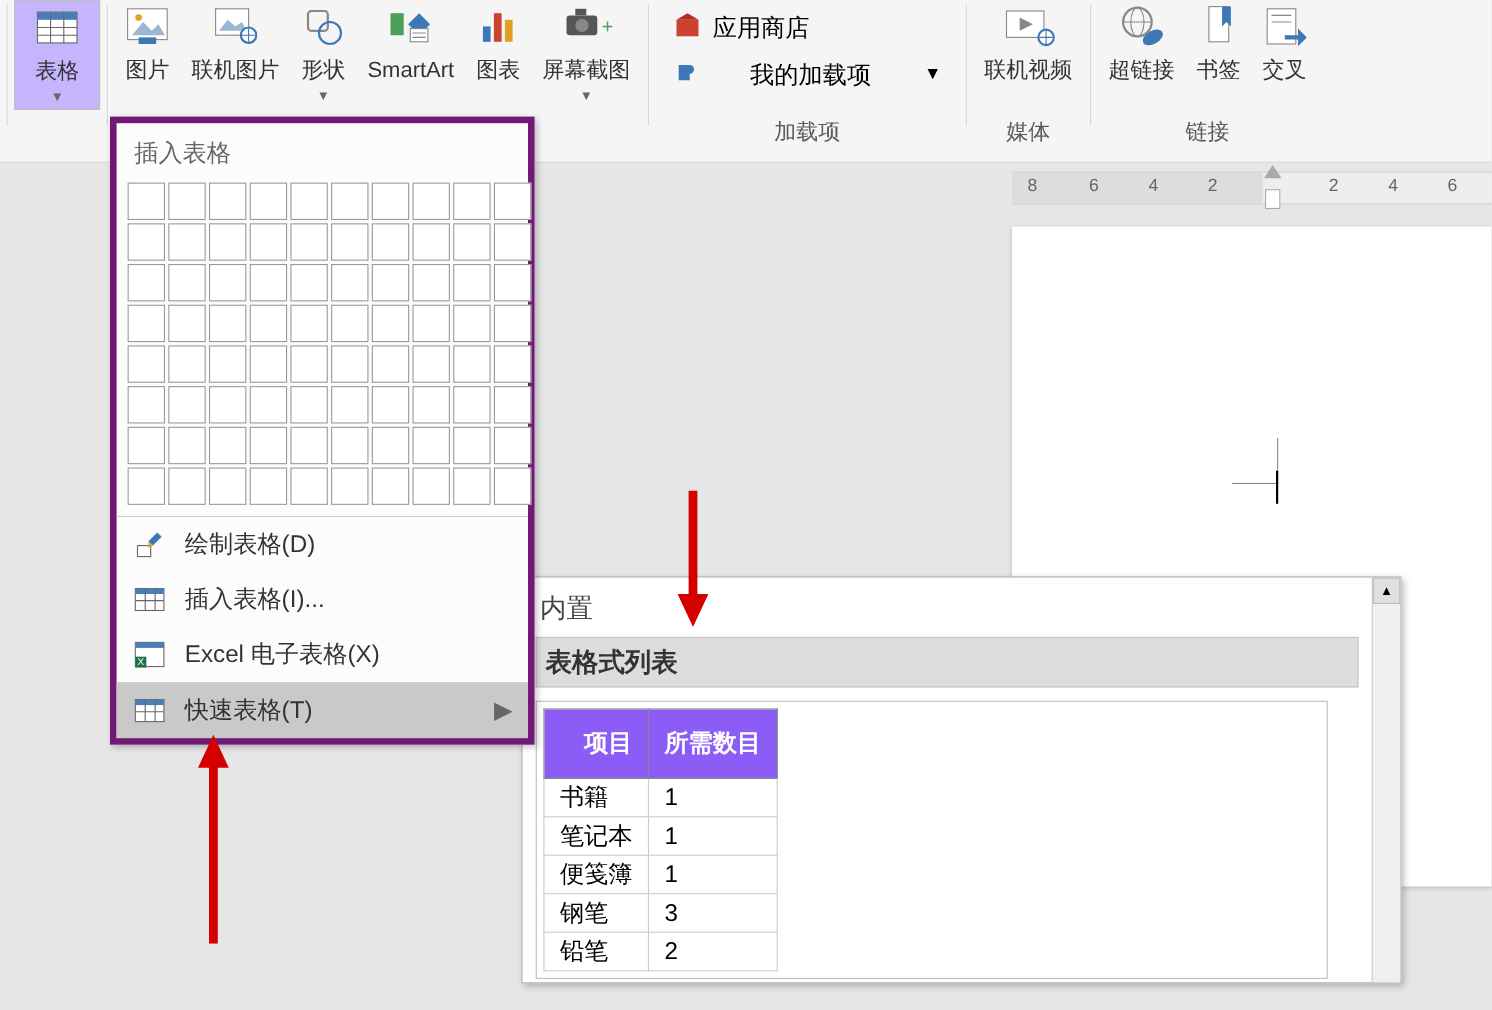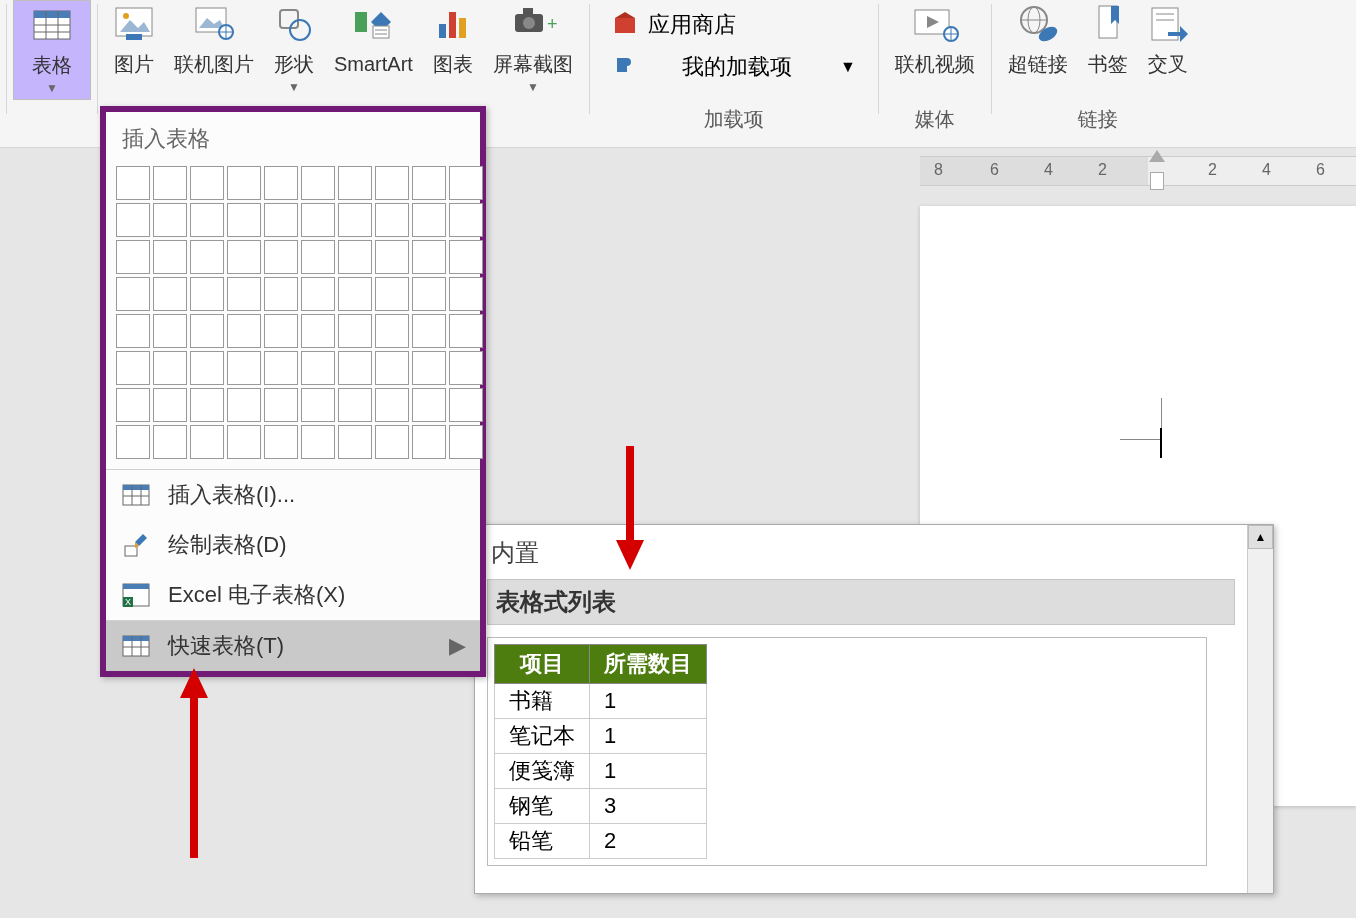--- a/index.html
+++ b/index.html
@@ -35,21 +35,21 @@
 
 .flyout { position: absolute; left: 474px; top: 524px; width: 800px; height: 370px; background: #fff; border: 1px solid #aaa; box-shadow: 2px 2px 6px rgba(0,0,0,0.25); z-index: 40; }
 .fly-inner { display: flex; height: 100%; }
 .fly-content { flex: 1; overflow: hidden; padding: 8px 10px; }
 .fly-scroll { width: 26px; background: #f0f0f0; border-left: 1px solid #ccc; position: relative; }
 .fly-scroll .up { position: absolute; top: 0; left: 0; right: 0; height: 24px; background: #e0e0e0; border: 1px solid #bbb; display: flex; align-items: center; justify-content: center; font-size: 12px; }
 .fly-head { font-size: 24px; color: #444; padding: 4px 6px; }
 .fly-sub { background: #ddd; font-size: 24px; font-weight: 600; color: #333; padding: 6px 8px; margin: 6px 2px; border: 1px solid #c5c5c5; }
 .preset-box { border: 1px solid #bbb; margin: 6px 2px 10px; padding: 6px; display: inline-block; min-width: 720px; background: #fff; }
 .preset-table { border-collapse: collapse; font-size: 22px; }
-.preset-table th { background: #4d7c0f; color: #fff; padding: 4px 14px; text-align: center; font-weight: 600; border: 1px solid #888; }
+.preset-table th { background: #8b5cf6; color: #fff; padding: 16px 14px; text-align: right; font-weight: 600; border: 1px solid #888; }
 .preset-table td { padding: 2px 14px; border-right: 1px solid #ccc; border-bottom: 1px solid #ccc; }
 .preset-table tr td:first-child { border-left: 1px solid #ccc; }
 .ruler { position: absolute; top: 156px; left: 920px; right: 0; height: 30px; background: #eee; border-top: 1px solid #ccc; border-bottom: 1px solid #ccc; z-index: 3; }
 .ruler .tick { position: absolute; top: 4px; font-size: 16px; color: #666; }
 .ruler .shade { position: absolute; left: 0; top: 0; bottom: 0; background: #ddd; }
 .ruler-marker { position: absolute; top: 150px; width: 18px; height: 50px; z-index: 6; display: flex; flex-direction: column; align-items: center; }
 .ruler-marker .tri { width: 0; height: 0; border-left: 8px solid transparent; border-right: 8px solid transparent; border-bottom: 12px solid #aaa; }
 .ruler-marker .rect { width: 14px; height: 18px; background: #fff; border: 1px solid #aaa; margin-top: 10px; }
 
 .page { position: absolute; top: 206px; left: 920px; right: 0; height: 600px; background: #fff; box-shadow: 0 1px 4px rgba(0,0,0,0.2); z-index: 2; }
@@ -360,39 +360,39 @@
         <div class="cell"></div>
         <div class="cell"></div>
         <div class="cell"></div>
         <div class="cell"></div>
         <div class="cell"></div>
       </div>
   </div>
   <div class="dd-sep"></div>
   <div class="dd-item">
     <span class="mi">
+        <svg viewBox="0 0 26 26" width="26" height="26">
+          <rect x="2" y="14" width="12" height="10" fill="#fff" stroke="#666"></rect>
+          <polygon points="12,10 20,2 24,6 16,14" fill="#3b78b5"></polygon>
+          <polygon points="12,10 16,14 12,16" fill="#e0a020"></polygon>
+        </svg>
+      </span>
+    <span>绘制表格(D)</span>
+  </div>
+  <div class="dd-item">
+    <span class="mi">
         <svg viewBox="0 0 28 22" width="28" height="22">
           <rect x="1" y="1" width="26" height="20" fill="#fff" stroke="#666"></rect>
           <rect x="1" y="1" width="26" height="5" fill="#4a7db5"></rect>
           <line x1="1" y1="12" x2="27" y2="12" stroke="#666"></line>
           <line x1="10" y1="1" x2="10" y2="21" stroke="#666"></line>
           <line x1="19" y1="1" x2="19" y2="21" stroke="#666"></line>
         </svg>
       </span>
     <span>插入表格(I)...</span>
-  </div>
-  <div class="dd-item">
-    <span class="mi">
-        <svg viewBox="0 0 26 26" width="26" height="26">
-          <rect x="2" y="14" width="12" height="10" fill="#fff" stroke="#666"></rect>
-          <polygon points="12,10 20,2 24,6 16,14" fill="#3b78b5"></polygon>
-          <polygon points="12,10 16,14 12,16" fill="#e0a020"></polygon>
-        </svg>
-      </span>
-    <span>绘制表格(D)</span>
   </div>
   <div class="dd-item">
     <span class="mi">
         <svg viewBox="0 0 28 24" width="28" height="24">
           <rect x="1" y="1" width="26" height="22" fill="#fff" stroke="#666"></rect>
           <rect x="1" y="1" width="26" height="5" fill="#4a7db5"></rect>
           <rect x="1" y="14" width="10" height="10" fill="#1f7244"></rect>
           <text x="3" y="22" font-size="9" fill="#fff">X</text>
         </svg>
       </span>

